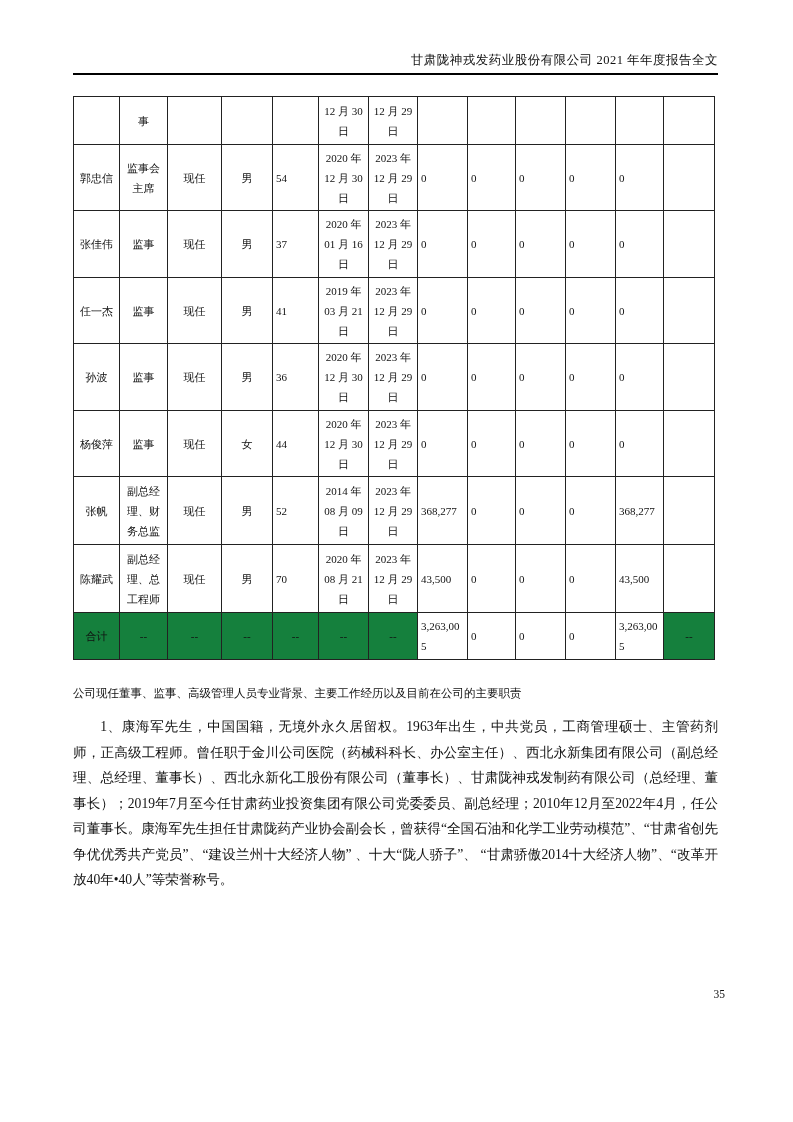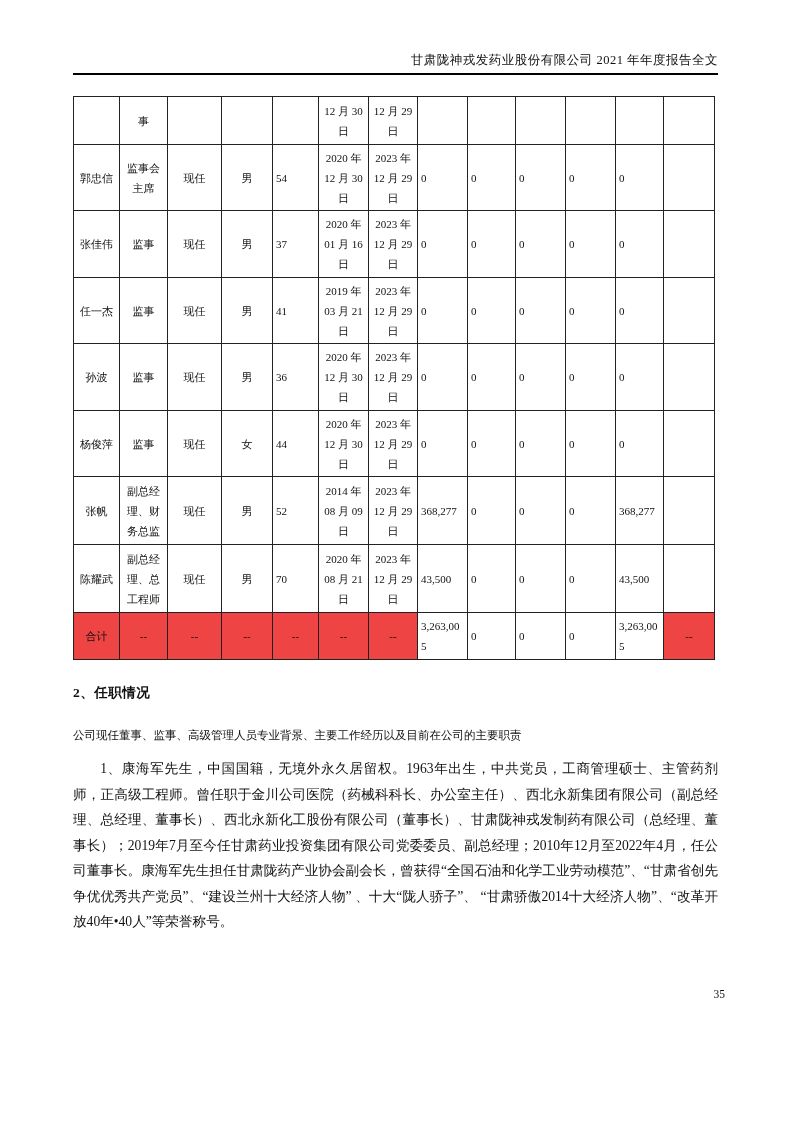--- a/index.html
+++ b/index.html
@@ -40,21 +40,21 @@
     border: 1px solid #222;
     vertical-align: middle;
     padding: 2px 3px;
     line-height: 20px;
     overflow: hidden;
     word-wrap: break-word;
   }
   td.al { text-align: center; }
   td.ar { text-align: left; word-break: break-all; }
   td.ac { text-align: center; }
-  td.gray { background: #ef4444; }
+  td.gray { background: #15803d; }
   
   .notes { margin-top: 13px; }
   .notes p {
     font-size: 11.5px;
     line-height: 16px;
     margin-bottom: 12px;
   }
   
   .section-heading {
     margin-top: 24px;
@@ -240,21 +240,20 @@
           <td class="ar">0</td>
           <td class="ar">0</td>
           <td class="ar">0</td>
           <td class="ar">3,263,005</td>
           <td class="ac gray">--</td>
         </tr>
       </tbody>
   </table>
 
 
-  <div class="section-heading">2、任职情况</div>
 
   <p class="section-subheading">公司现任董事、监事、高级管理人员专业背景、主要工作经历以及目前在公司的主要职责</p>
 
   <p class="bio-paragraph">1、康海军先生，中国国籍，无境外永久居留权。1963年出生，中共党员，工商管理硕士、主管药剂师，正高级工程师。曾任职于金川公司医院（药械科科长、办公室主任）、西北永新集团有限公司（副总经理、总经理、董事长）、西北永新化工股份有限公司（董事长）、甘肃陇神戎发制药有限公司（总经理、董事长）；2019年7月至今任甘肃药业投资集团有限公司党委委员、副总经理；2010年12月至2022年4月，任公司董事长。康海军先生担任甘肃陇药产业协会副会长，曾获得“全国石油和化学工业劳动模范”、“甘肃省创先争优优秀共产党员”、“建设兰州十大经济人物” 、十大“陇人骄子”、 “甘肃骄傲2014十大经济人物”、“改革开放40年•40人”等荣誉称号。</p>
 
   <div class="page-number">35</div>
 
 </div>
 
 </body></html>

